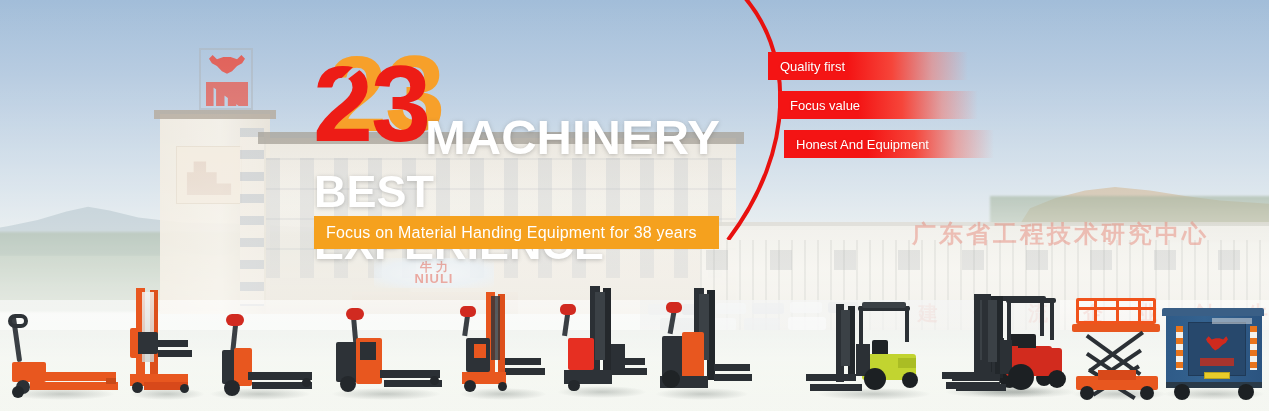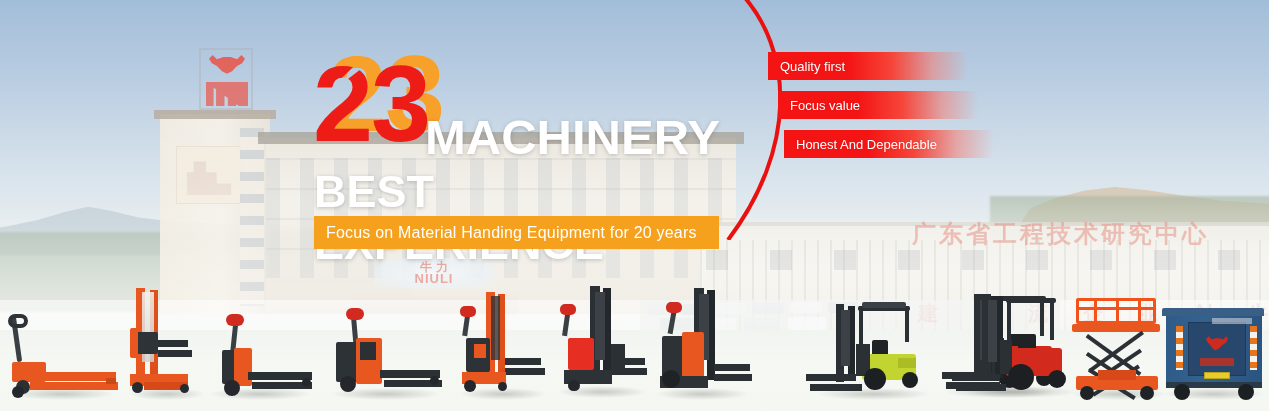--- a/index.html
+++ b/index.html
@@ -522,33 +522,33 @@
     <div class="num23">
       <span class="back">23</span>
       <span class="front">23</span>
       <span class="front2">23</span>
     </div>
 
     <div class="machinery">MACHINERY</div>
     <div class="bestexp">BEST EXPERIENCE</div>
 
     <div class="focus-bar">
-      <span>Focus on Material Handing Equipment for 20 years</span>
+      <span>Focus on Material Handing Equipment for 38 years</span>
     </div>
   </div>
 
   <svg class="arc" viewBox="0 0 130 250" preserveAspectRatio="none">
     <path d="M 38 0 C 96 60, 96 160, 28 250" fill="none" stroke="#e8110f" stroke-width="4"></path>
   </svg>
 
   <div class="badges">
     <div class="badge b1">
       <span>Quality first</span>
     </div>
     <div class="badge b2">
       <span>Focus value</span>
     </div>
     <div class="badge b3">
-      <span>Honest And Dependable</span>
+      <span>Honest And Equipment</span>
     </div>
   </div>
 
 </div>
 
 </body></html>

